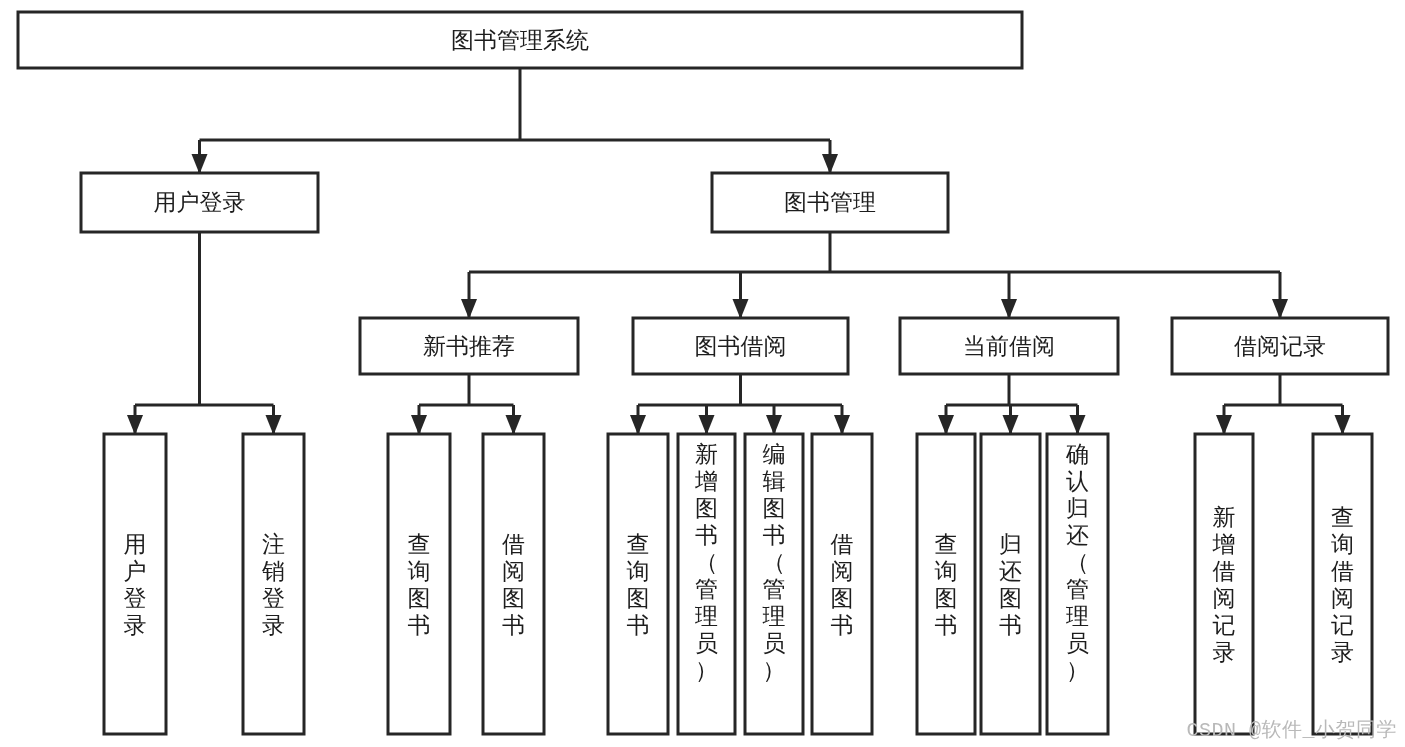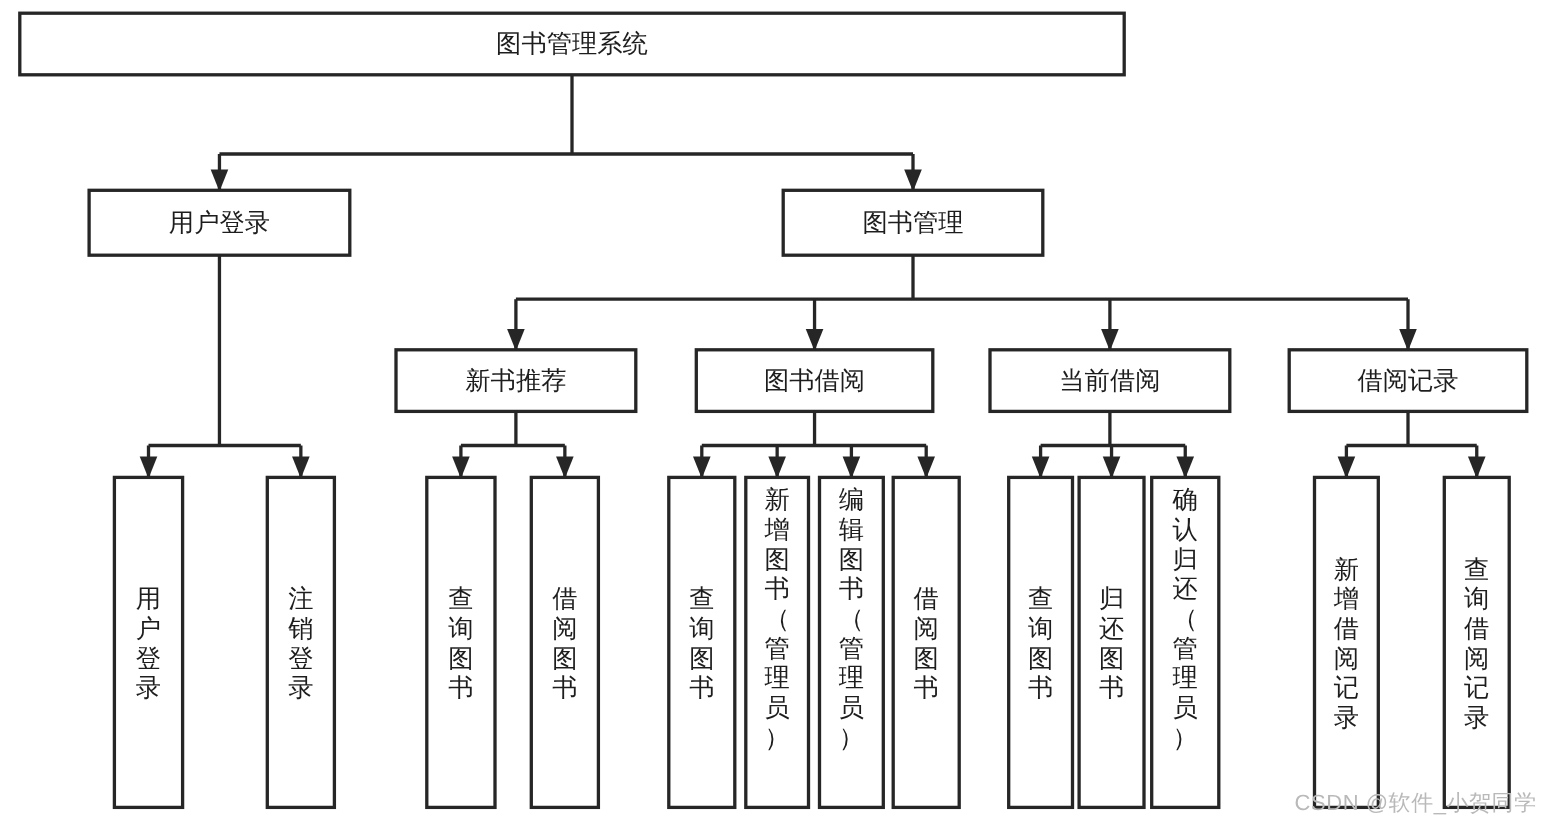--- a/index.html
+++ b/index.html
@@ -51,21 +51,21 @@
   .node-label-v {
     font-family: "DejaVu Sans", "Liberation Sans", sans-serif;
     font-size: 23px;
     fill: #1d1d1d;
     text-anchor: middle;
   }
   .watermark {
     position: absolute;
     right: 8px;
     bottom: 4px;
-    font-family: Liberation Sans, sans-serif;
+    font-family: Liberation Mono, monospace;
     font-size: 20px;
     color: #b9b9b9;
     letter-spacing: 0.5px;
     white-space: nowrap;
     user-select: none;
   }
 </style>
 </head>
 <body>
 

